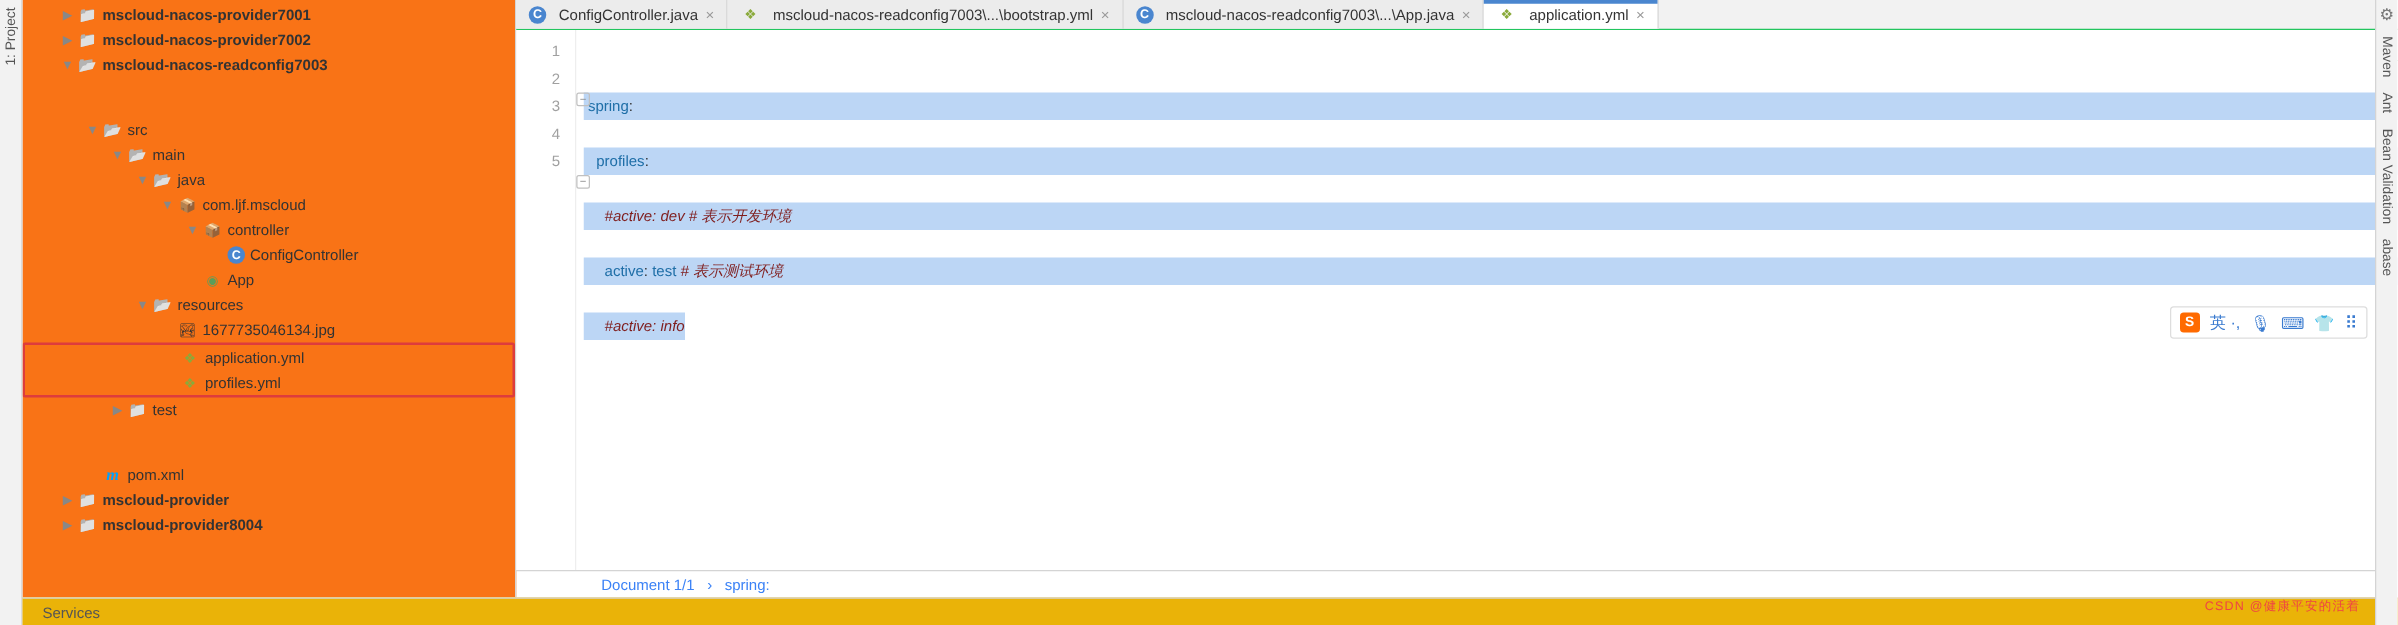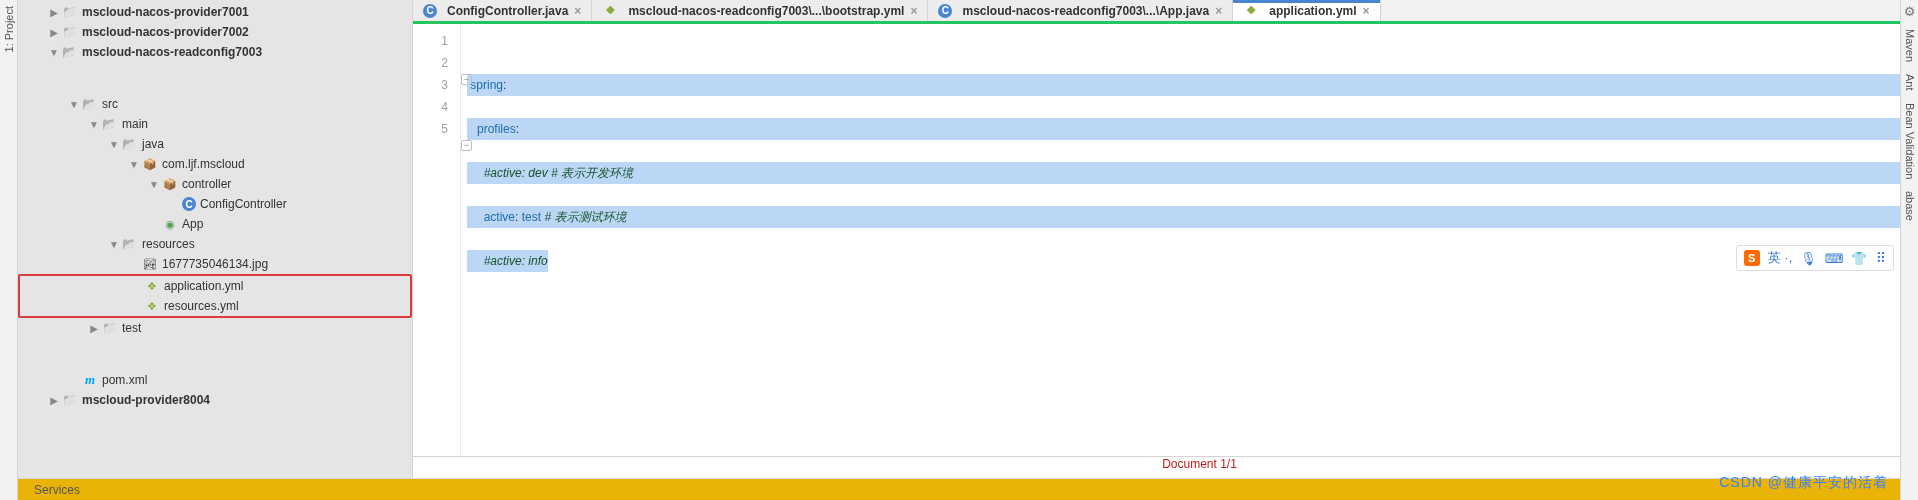--- a/index.html
+++ b/index.html
@@ -3,21 +3,21 @@
 <meta charset="utf-8">
 <style>
 * { box-sizing: border-box; margin: 0; padding: 0; font-family: "Segoe UI", Arial, sans-serif; font-size: 12px; }
 body { width: 1918px; height: 500px; background: #fff; overflow: hidden; display: flex; position: relative; color: #333; }
 .left-gutter { width: 18px; background: #f2f2f2; border-right: 1px solid #d4d4d4; display: flex; flex-direction: column; align-items: center; }
 .gutter-tab { writing-mode: vertical-rl; transform: rotate(180deg); padding: 6px 3px; font-size: 11px; color: #555; cursor: pointer; }
 .right-gutter { width: 18px; background: #f2f2f2; border-left: 1px solid #d4d4d4; position: absolute; right: 0; top: 0; bottom: 0; display: flex; flex-direction: column; align-items: center; }
 .rg-item { writing-mode: vertical-rl; padding: 6px 3px; font-size: 11px; color: #555; cursor: pointer; }
 .main { flex: 1; display: flex; flex-direction: column; }
 .content { flex: 1; display: flex; overflow: hidden; }
-.project-tree { width: 395px; border-right: 1px solid #d4d4d4; overflow-y: auto; background: #e5e5e5; padding-top: 2px; }
+.project-tree { width: 395px; border-right: 1px solid #d4d4d4; overflow-y: auto; background: #f97316; padding-top: 2px; }
 .tree-row { display: flex; align-items: center; height: 20px; padding-left: 0; cursor: pointer; white-space: nowrap; }
 .arw { width: 16px; text-align: center; color: #888; font-size: 10px; }
 .arw.d::before { content: "▼"; }
 .arw.r::before { content: "▶"; }
 .arw.n::before { content: ""; }
 .ic { width: 16px; height: 16px; display: inline-flex; align-items: center; justify-content: center; margin-right: 4px; font-size: 11px; }
 .ic-folder { color: #878787; }
 .ic-folder::before { content: "📁"; filter: grayscale(1); font-size: 12px; }
 .ic-folder-open { color: #878787; }
 .ic-folder-open::before { content: "📂"; filter: grayscale(1); font-size: 12px; }
@@ -30,40 +30,40 @@
 .ic-img::before { content: "🏞"; font-size: 11px; }
 .ic-yml { color: #8aaa3b; }
 .ic-yml::before { content: "❖"; font-size: 11px; }
 .ic-m { color: #00a2ff; font-weight: bold; font-style: italic; font-family: Georgia, serif; }
 .ic-m::before { content: "m"; font-size: 13px; }
 .bold { font-weight: bold; }
 .pad-0 { padding-left: 28px; } .pad-1 { padding-left: 48px; margin-top: 32px; } .pad-2 { padding-left: 68px; } .pad-3 { padding-left: 88px; }
 .pad-4 { padding-left: 108px; } .pad-5 { padding-left: 128px; } .pad-6 { padding-left: 148px; }
 .hl-box { border: 2px solid #de3c3c; border-radius: 2px; padding: 0; }
 .editor-region { flex: 1; display: flex; flex-direction: column; position: relative; }
-.tabs { height: 24px; border-bottom: 3px solid #22c55e; display: flex; background: #f2f2f2; font-weight: bold; }
+.tabs { height: 24px; border-bottom: 1px solid #22c55e; display: flex; background: #f2f2f2; }
 .tab { display: flex; align-items: center; padding: 0 10px; border-right: 1px solid #d4d4d4; cursor: pointer; gap: 6px; background: #ececec; }
 .tab.active { background: #fff; position: relative; }
 .tab.active::after { content: ""; position: absolute; left: 0; right: 0; top: 0; height: 3px; background: #4a86cf; }
 .tab .close { color: #999; font-size: 12px; }
 .editor-body { flex: 1; display: flex; position: relative; }
 .gutter { width: 48px; background: #fff; border-right: 1px solid #eee; text-align: right; color: #a0a0a0; font-family: "Consolas", monospace; font-size: 13px; line-height: 22px; padding: 6px 12px 0 0; }
 .code { flex: 1; font-family: "Consolas","Microsoft YaHei",monospace; font-size: 14px; line-height: 22px; padding: 6px 0 0 6px; position: relative; white-space: pre; }
 .line { height: 22px; }
 .line .bg { display: inline-block; background: #bcd6f5; }
 .kw { color: #1e6ea7; }
-.com { color: #14532d; font-style: italic; }
+.com { color: #7f1d1d; font-style: italic; }
 .str { color: #1e6ea7; }
-.status { height: 22px; border-top: 1px solid #d4d4d4; font-size: 12px; color: #b91c1c; display: flex; align-items: center; padding-left: 68px; gap: 10px; flex-direction: column; }
+.status { height: 22px; border-top: 1px solid #d4d4d4; font-size: 12px; color: #3b82f6; display: flex; align-items: center; padding-left: 68px; gap: 10px; }
 .svc-bar { height: 22px; border-top: 1px solid #d4d4d4; background: #eab308; display: flex; align-items: center; padding-left: 16px; color: #555; justify-content: space-between; padding-right: 280px;}
 .sogou { position: absolute; right: 24px; top: 245px; display: flex; align-items: center; gap: 8px; background: #fff; border: 1px solid #ddd; border-radius: 3px; padding: 3px 7px; }
 .sogou .logo { width: 16px; height: 16px; background: #ff6a00; color:#fff; border-radius: 3px; font-size: 11px; font-weight: bold; display: flex; align-items: center; justify-content: center; }
 .sogou span { color: #3a7bd0; font-size: 13px; }
 .indic { position: absolute; right: 0; top: 24px; width: 12px; height: 14px; background: linear-gradient(135deg,#5fc05f 50%,#fff 50%); }
-.watermark { position: absolute; right: 30px; bottom: 8px; color: #3b82f6; font-size: 14px; letter-spacing: 1px; pointer-events: none; }
+.watermark { position: absolute; right: 30px; bottom: 8px; color: #ef4444; font-size: 10px; letter-spacing: 1px; pointer-events: none; }
 .fold-col { position: absolute; left: 0px; top: 6px; width: 14px; }
 .fold { width: 11px; height: 11px; border: 1px solid #c0c0c0; border-radius: 2px; margin-bottom: 11px; font-size: 9px; line-height: 9px; text-align: center; color: #888; }
 </style>
 </head>
 <body>
 
 <div class="left-gutter">
   <div class="gutter-tab">1: Project</div>
 </div>
 
@@ -133,32 +133,37 @@
         </div>
       <div class="hl-box">
         <div class="tree-row pad-4">
             <span class="arw n"></span>
             <span class="ic ic-yml"></span>
             <span>application.yml</span>
           </div>
         <div class="tree-row pad-4">
             <span class="arw n"></span>
             <span class="ic ic-yml"></span>
-            <span>resources.yml</span>
+            <span>profiles.yml</span>
           </div>
       </div>
       <div class="tree-row pad-2">
           <span class="arw r"></span>
           <span class="ic ic-folder"></span>
           <span>test</span>
         </div>
       <div class="tree-row pad-1">
           <span class="arw n"></span>
           <span class="ic ic-m"></span>
           <span>pom.xml</span>
+        </div>
+      <div class="tree-row pad-0">
+          <span class="arw r"></span>
+          <span class="ic ic-folder"></span>
+          <span class="bold">mscloud-provider</span>
         </div>
       <div class="tree-row pad-0">
           <span class="arw r"></span>
           <span class="ic ic-folder"></span>
           <span class="bold">mscloud-provider8004</span>
         </div>
     </div>
 
     <div class="editor-region">
       <div class="tabs">

